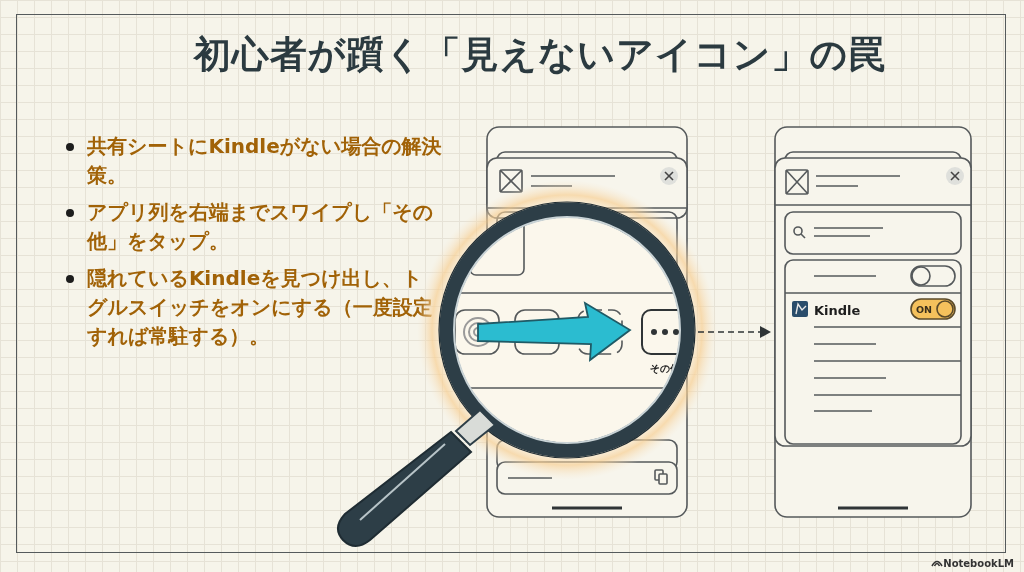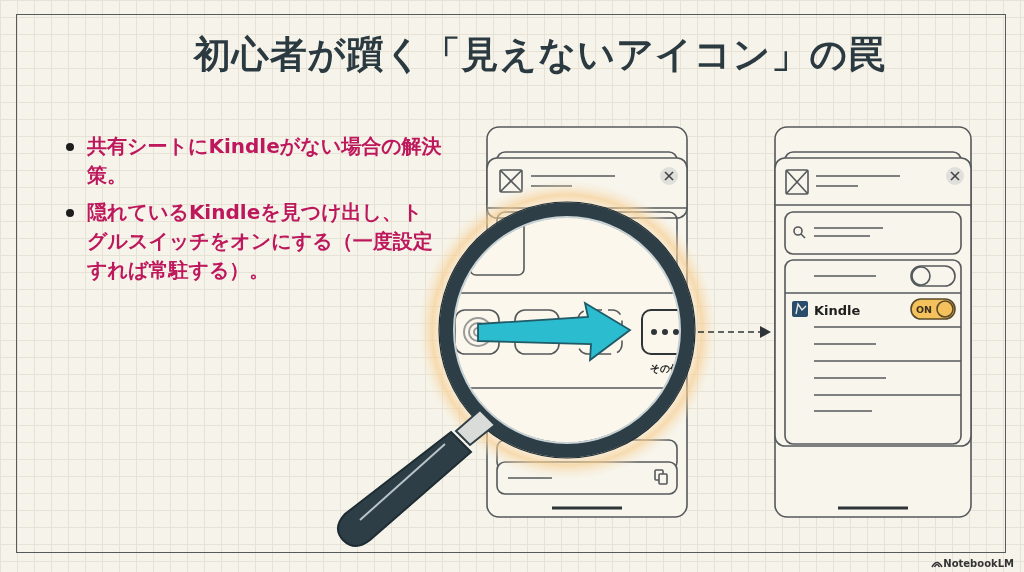--- a/index.html
+++ b/index.html
@@ -23,42 +23,43 @@
   .title {
     position:absolute; left:0; top:30px; width:1024px; text-align:center;
     font-size:37px; font-weight:bold; color:#2b3a40; letter-spacing:1px;padding-left:28px;
   }
   .bullets {
     position:absolute; left:62px; top:132px; width:380px;
     margin:0; padding:0; list-style:none;
   }
   .bullets li {
     position:relative; padding-left:25px; margin-bottom:8px;
-    font-size:20px; font-weight:bold; line-height:29px; color:#be185d;
+    font-size:20px; font-weight:bold; line-height:29px; color:#a16207;
   }
   .bullets li::before {
     content:""; position:absolute; left:4px; top:11px;
     width:8px; height:8px; border-radius:50%; background:#1d1d1d;
   }
   .watermark {
     position:absolute; right:10px; bottom:3px; font-size:10px; color:#333;
-    display:flex; align-items:center; gap:0; font-weight:bold;
+    display:flex; gap:0; font-weight:bold;
   }
   svg.art { position:absolute; left:0; top:0; }
 </style>
 </head>
 <body>
 
 <div class="bg"></div>
 <div class="frame"></div>
 
 <div class="title">初心者が躓く「見えないアイコン」の罠</div>
 
 <ul class="bullets">
   <li>共有シートにKindleがない場合の解決策。</li>
+  <li>アプリ列を右端までスワイプし「その他」をタップ。</li>
   <li>隠れているKindleを見つけ出し、トグルスイッチをオンにする（一度設定すれば常駐する）。</li>
 </ul>
 
 <svg class="art" width="1024" height="572" viewBox="0 0 1024 572" xmlns="http://www.w3.org/2000/svg">
   <defs>
     <radialGradient id="glow" cx="50%" cy="50%" r="50%">
       <stop offset="80%" stop-color="#fbe3c0" stop-opacity="0.0"></stop>
       <stop offset="90%" stop-color="#f7cf94" stop-opacity="0.7"></stop>
       <stop offset="100%" stop-color="#f6e7cf" stop-opacity="0"></stop>
     </radialGradient>

